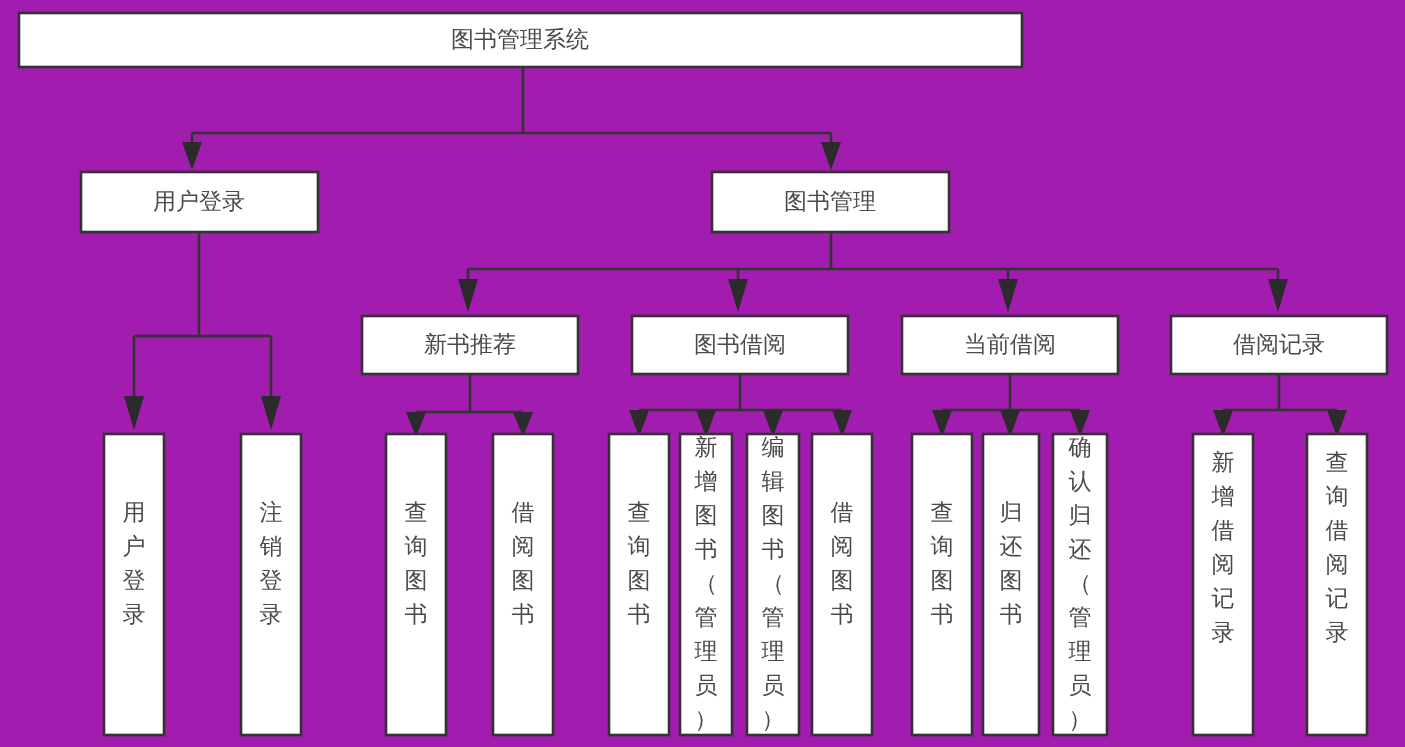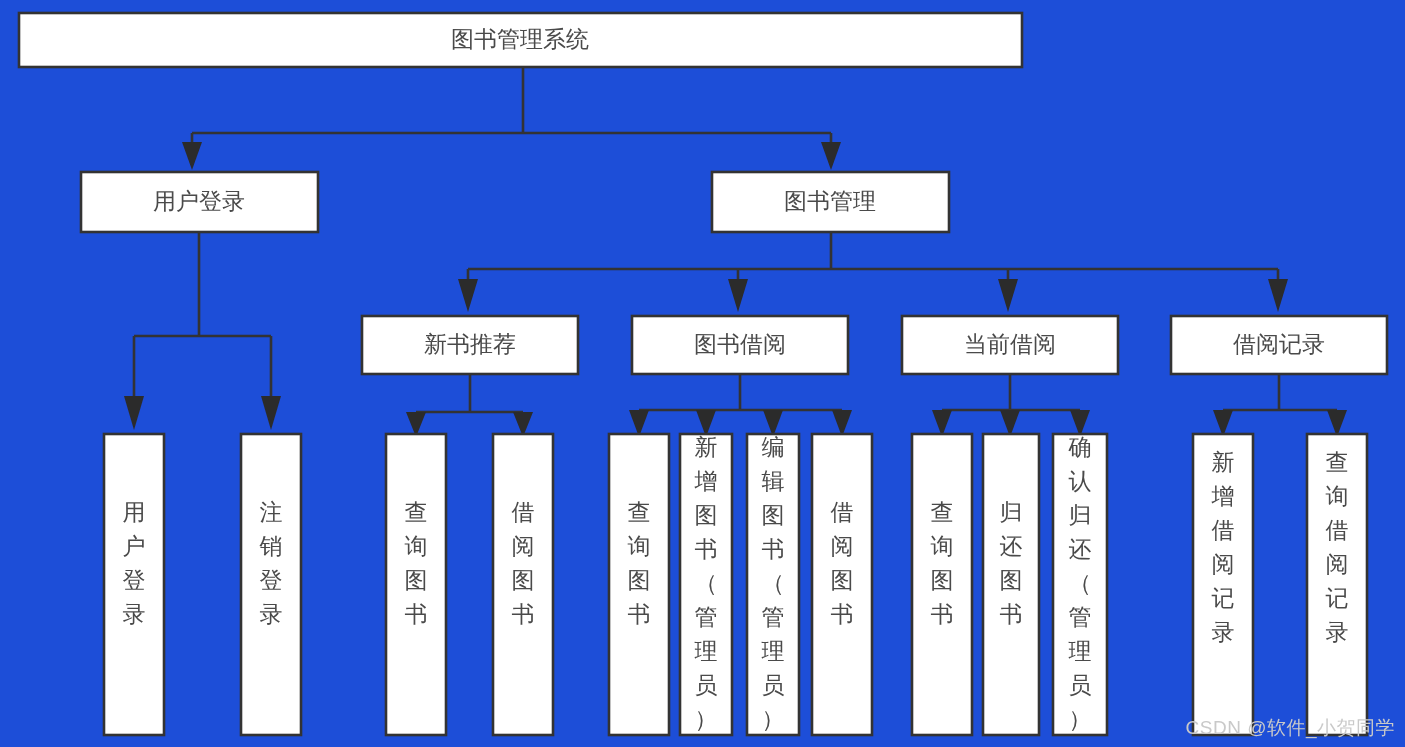--- a/index.html
+++ b/index.html
@@ -7,21 +7,21 @@
     padding: 0;
     background: #ffffff;
   }
   body {
     font-family: "Liberation Sans", "DejaVu Sans", sans-serif;
   }
   #diagram-root {
     position: relative;
     width: 1405px;
     height: 747px;
-    background: #1d4ed8;
+    background: #a21caf;
     overflow: hidden;
   }
   svg#flow-svg {
     position: absolute;
     left: 0;
     top: 0;
     width: 1405px;
     height: 747px;
     display: block;
   }
@@ -228,14 +228,13 @@
       <rect class="node-box" x="1193" y="434" width="60" height="301"></rect>
       <text class="node-label-vertical" x="1223" y="470"><tspan x="1223" y="470">新</tspan><tspan x="1223" y="504">增</tspan><tspan x="1223" y="538">借</tspan><tspan x="1223" y="572">阅</tspan><tspan x="1223" y="606">记</tspan><tspan x="1223" y="640">录</tspan></text>
     </g>
     <g>
       <rect class="node-box" x="1307" y="434" width="60" height="301"></rect>
       <text class="node-label-vertical" x="1337" y="470"><tspan x="1337" y="470">查</tspan><tspan x="1337" y="504">询</tspan><tspan x="1337" y="538">借</tspan><tspan x="1337" y="572">阅</tspan><tspan x="1337" y="606">记</tspan><tspan x="1337" y="640">录</tspan></text>
     </g>
 
   </svg>
 
-  <div class="watermark-text">CSDN @软件_小贺同学</div>
 </div>
 
 </body></html>

